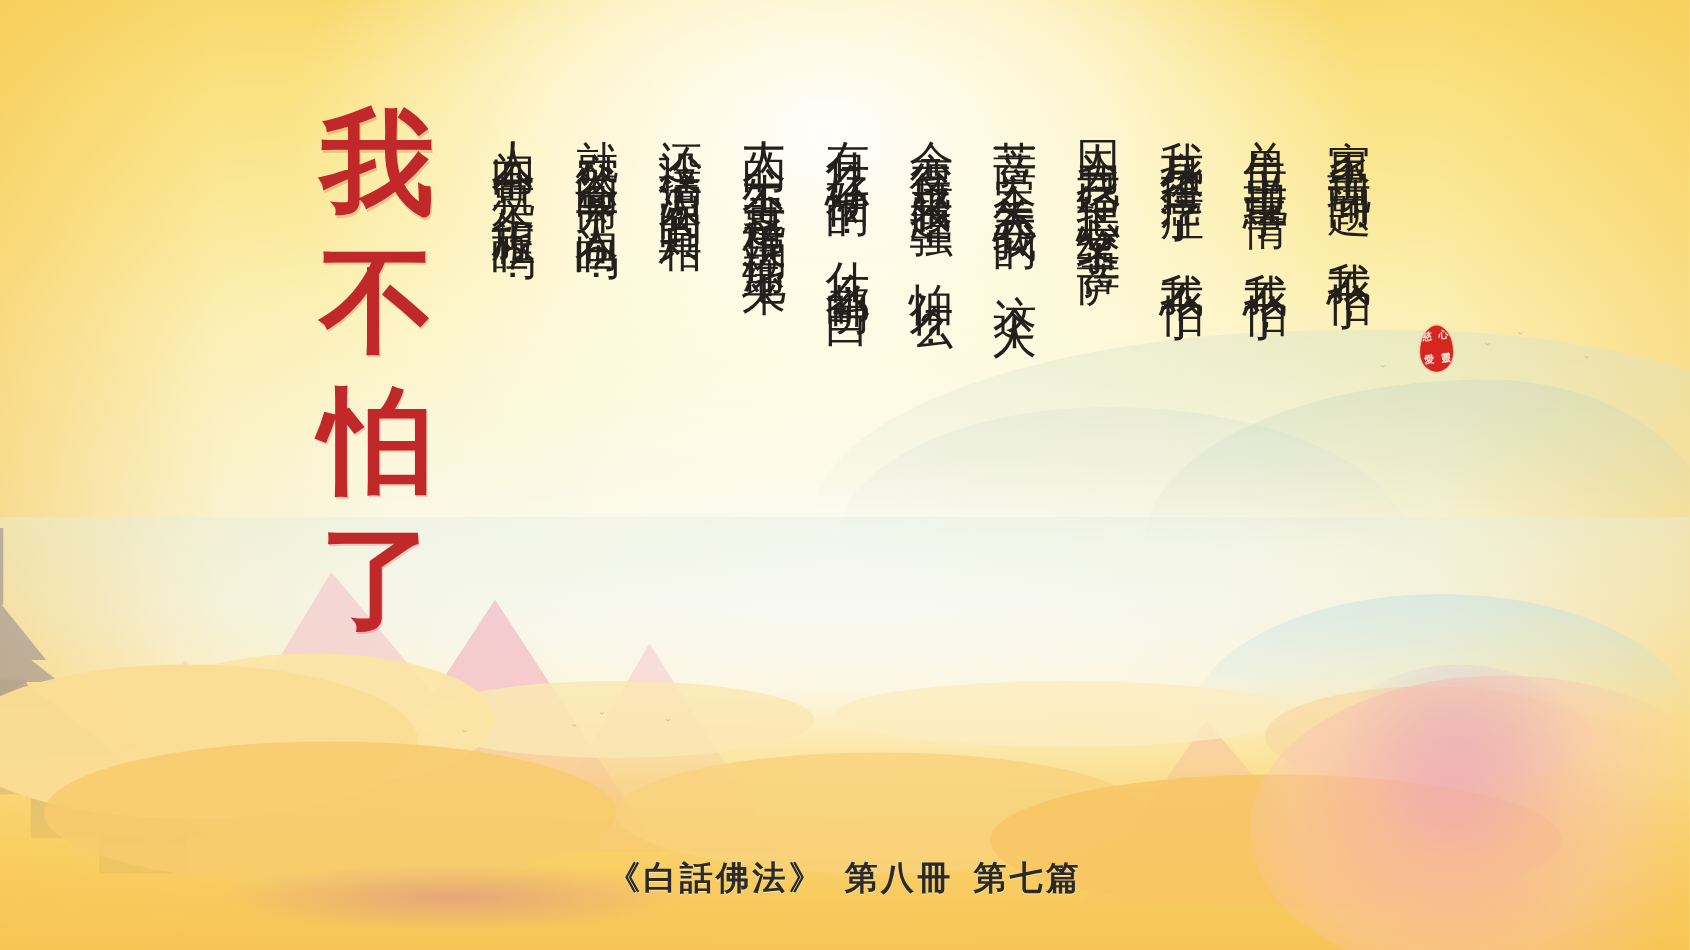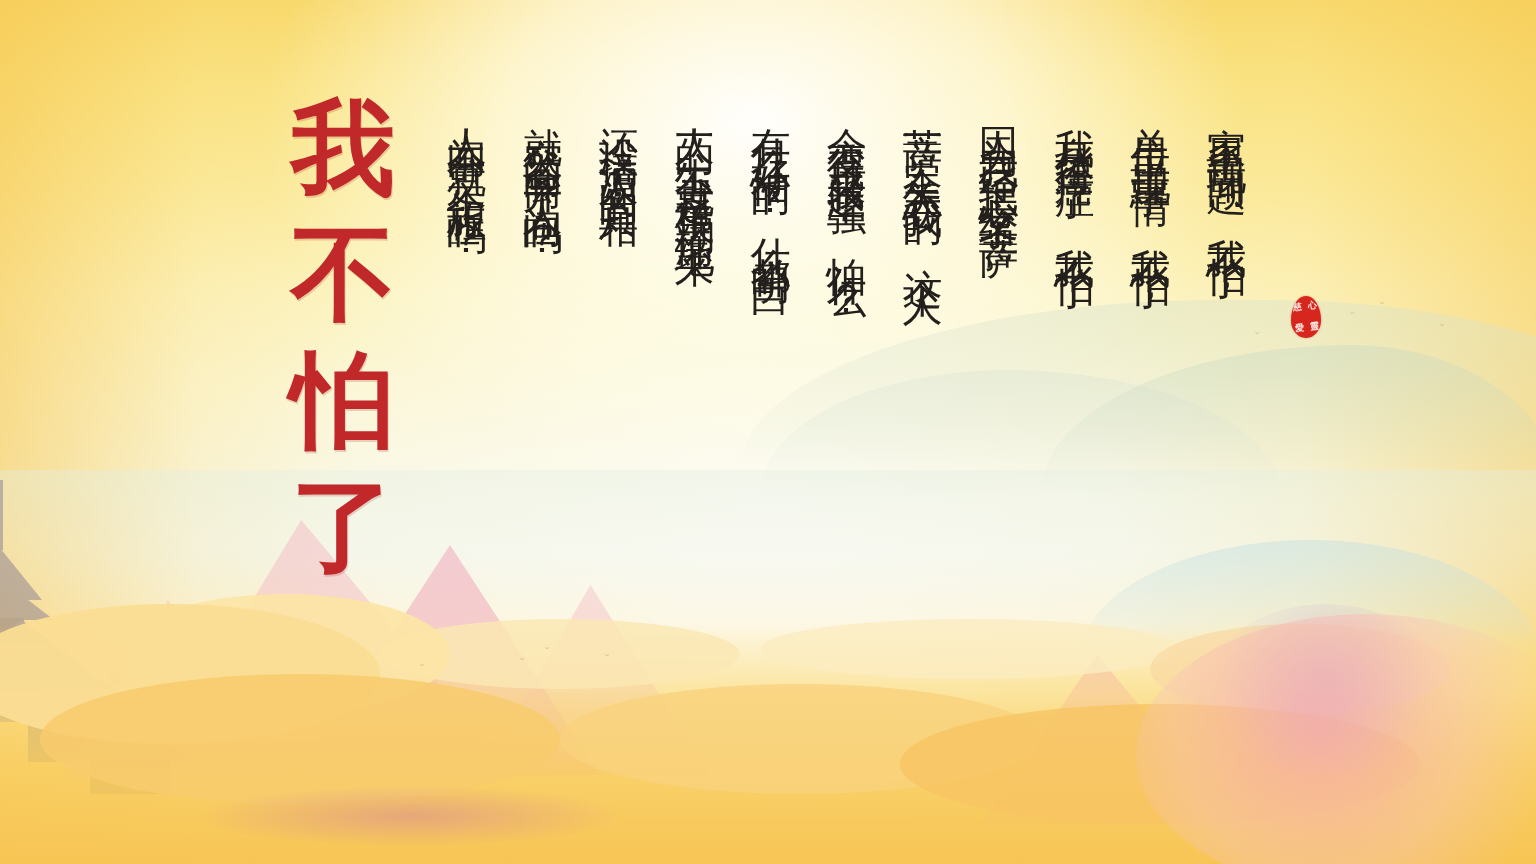--- a/index.html
+++ b/index.html
@@ -267,14 +267,17 @@
 
   <div class="seal">
     <div class="seal-inner">
       <i>慈</i>
       <i>心</i>
       <i>愛</i>
       <i>靈</i>
     </div>
   </div>
 
+  <div class="footer">
+    <span>《白話佛法》</span><span class="gap"></span><span>第八冊</span><span class="gap"></span><span>第七篇</span>
+  </div>
 
 </div>
 
 </body></html>

